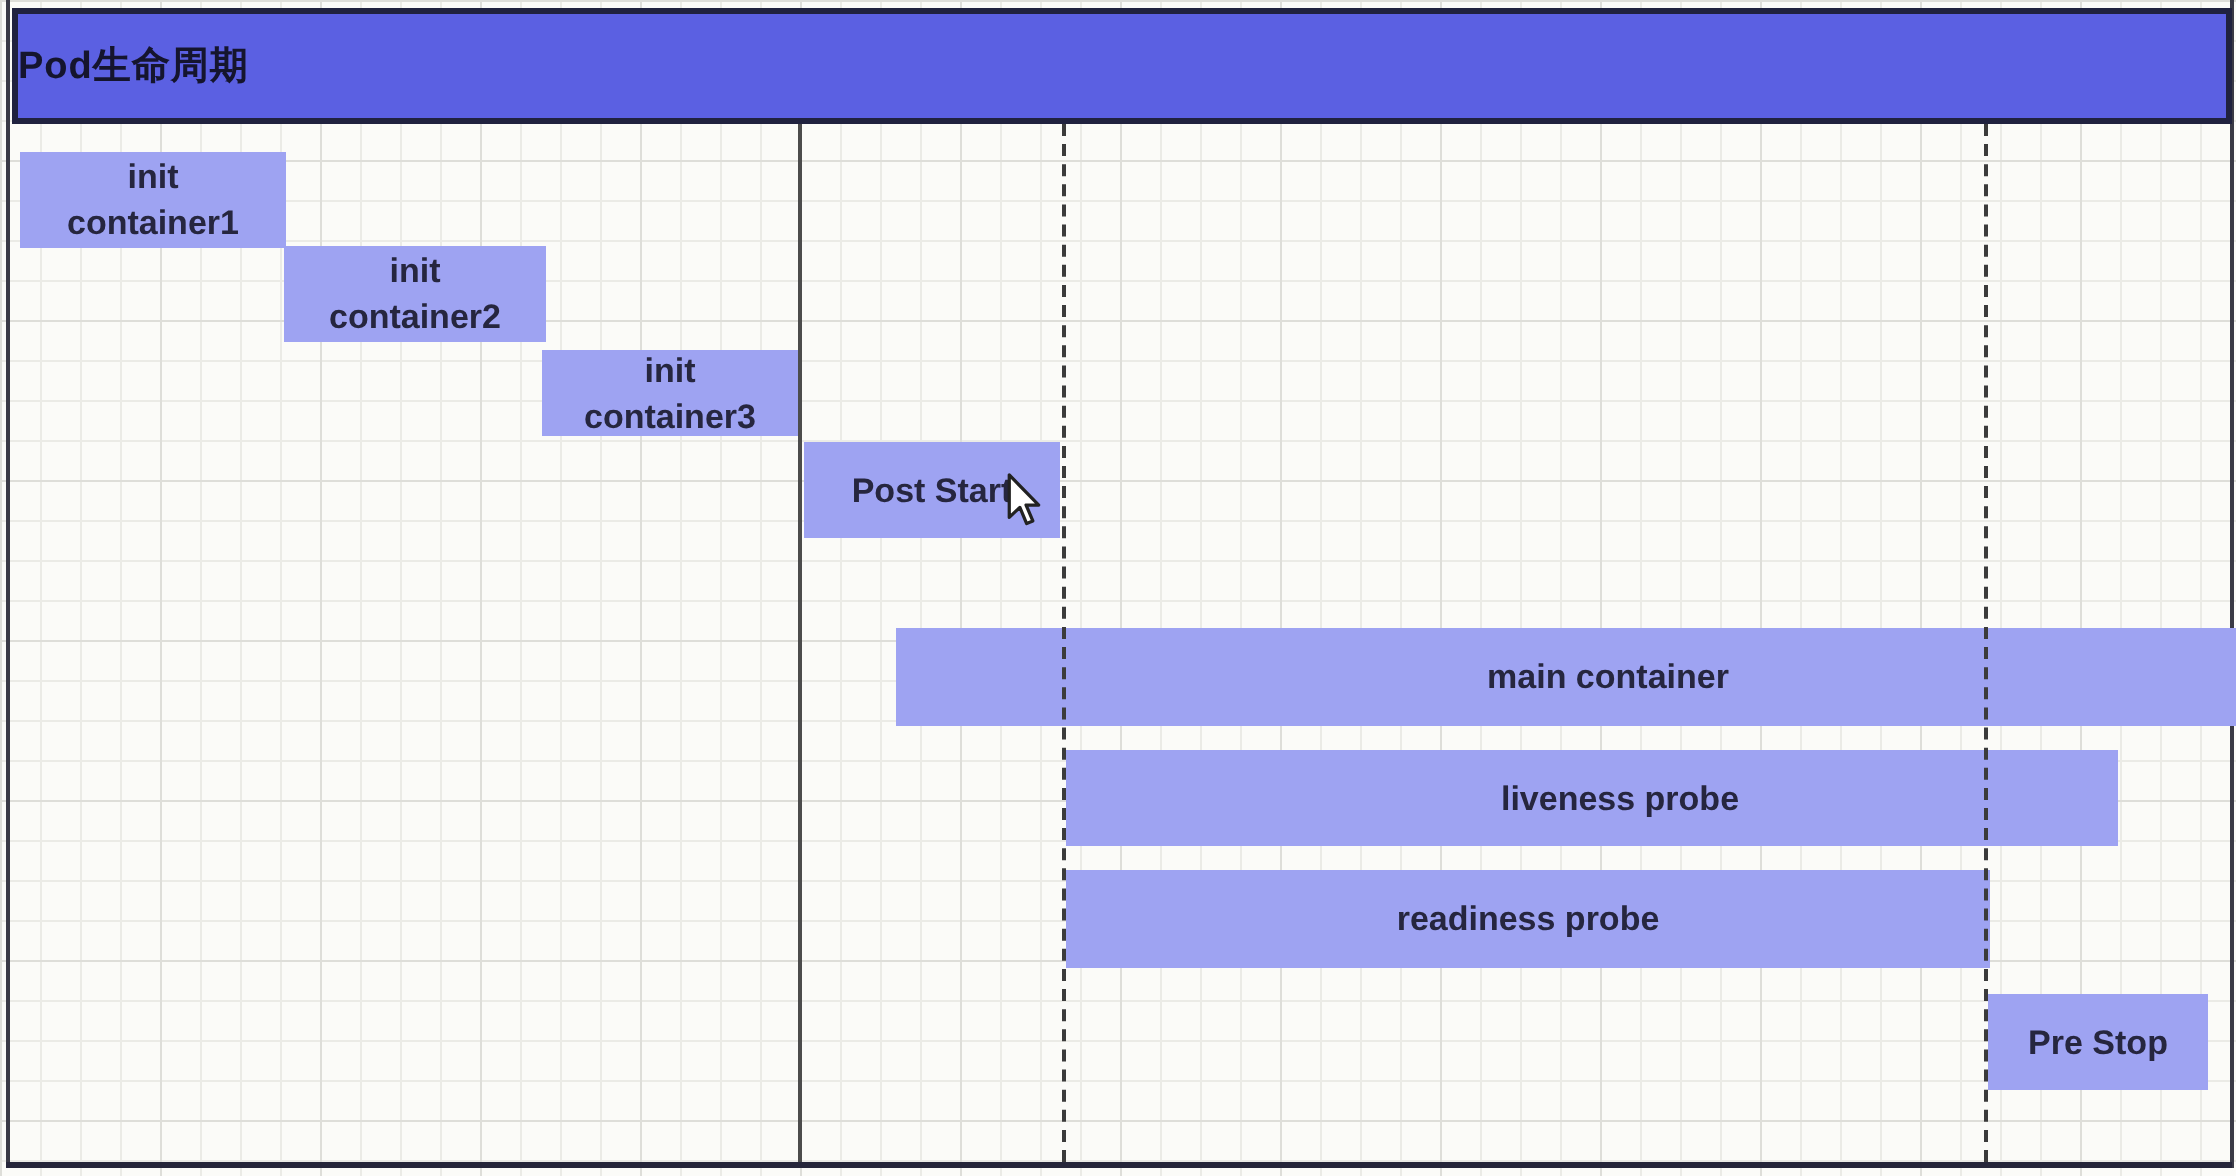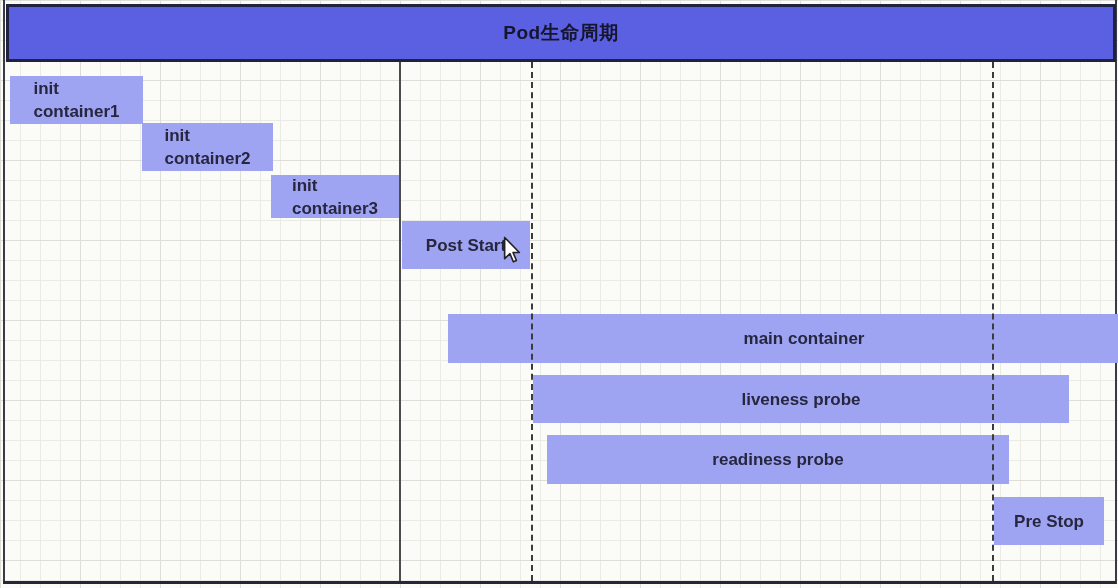--- a/index.html
+++ b/index.html
@@ -30,21 +30,20 @@
   .frame.bottom { left: 3px;    top: 581px;  width: 1113px; height: 3px; background: var(--frame-bottom, #26263a); }
   .title-bar {
     position: absolute;
     left: 6px; top: 4px;
     width: 1110px; height: 58px;
     box-sizing: border-box;
     background: var(--title-fill, #5b60e2);
     border: 3px solid var(--title-border, #20223f);
     display: flex;
     align-items: center;
-    justify-content: center;
   }
   .title-bar span {
     font-size: 19px;
     font-weight: bold;
     color: var(--title-text, #15152e);
     letter-spacing: 0.5px;
   }
   .guide {
     position: absolute;
     top: 62px;
@@ -56,21 +55,21 @@
   .bar {
     position: absolute;
     background: var(--bar-fill, #9ea3f2);
     color: var(--bar-text, #26263f);
     font-size: 17px;
     font-weight: bold;
     line-height: 23px;
     display: flex;
     align-items: center;
     justify-content: center;
-    text-align: left;
+    text-align: center;
     white-space: pre-line;
     z-index: 2;
   }
   .guides-layer .guide { z-index: 3; }
   .cursor {
     position: absolute;
     z-index: 5;
   }
 </style>
 </head>
@@ -92,21 +91,21 @@
     </div>
   <div class="bars-layer">
       <div class="bar" style="left: 10px; top: 76px; width: 133px; height: 48px;">init
 container1</div>
       <div class="bar" style="left: 142px; top: 123px; width: 131px; height: 48px;">init
 container2</div>
       <div class="bar" style="left: 271px; top: 175px; width: 128px; height: 43px;">init
 container3</div>
       <div class="bar" style="left: 402px; top: 221px; width: 128px; height: 48px;">Post Start</div>
       <div class="bar" style="left: 402px; top: 314px; width: 712px; height: 49px; margin-left: 46px;">main container</div>
-      <div class="bar" style="left: 533px; top: 375px; width: 536px; height: 48px;">liveness probe</div>
-      <div class="bar" style="left: 547px; top: 435px; width: 462px; height: 49px;">readiness probe</div>
+      <div class="bar" style="left: 533px; top: 375px; width: 498px; height: 48px; padding-left: 28px;">liveness probe</div>
+      <div class="bar" style="left: 533px; top: 435px; width: 462px; height: 49px;">readiness probe</div>
       <div class="bar" style="left: 994px; top: 497px; width: 110px; height: 48px;">Pre Stop</div>
     </div>
 
   <svg class="cursor" width="18" height="28" viewBox="0 0 12 19" style="left: 503px; top: 236px;">
     <path d="M1,1 L1,15.4 L4.6,12 L6.9,17.5 L9,16.6 L6.7,11.2 L11,11.2 Z" fill="#ffffff" stroke="#222222" stroke-width="1.1" stroke-linejoin="round"></path>
   </svg>
 </div>
 
 </body></html>

